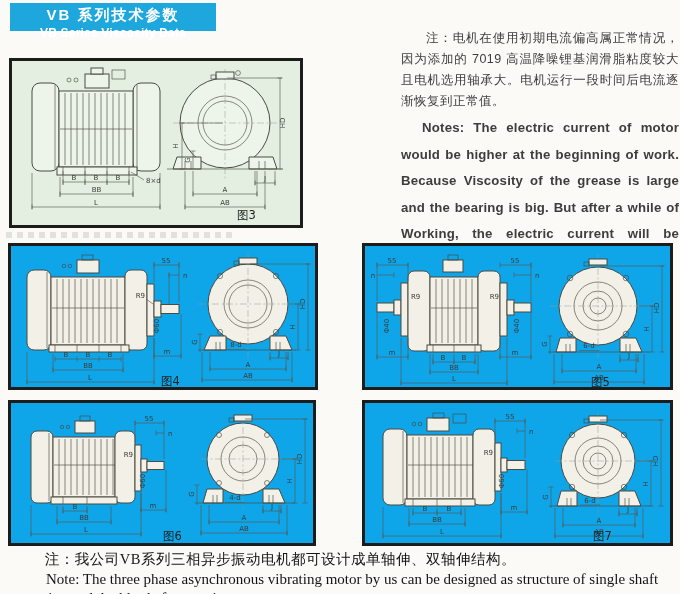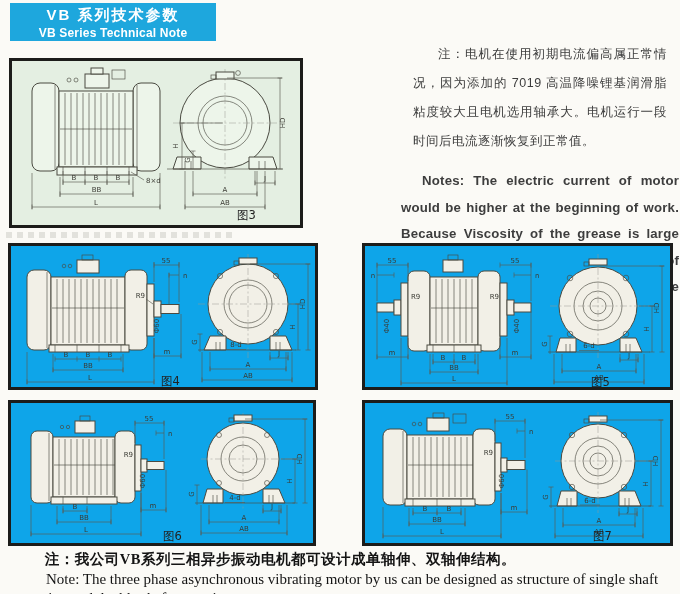--- a/index.html
+++ b/index.html
@@ -1,54 +1,54 @@
 <!DOCTYPE html>
 <html><head>
 <meta charset="utf-8">
 <style>
   html,body{margin:0;padding:0;background:#fff;}
   .page{position:relative;width:680px;height:594px;background:#fbfaf6;overflow:hidden;
         font-family:"Liberation Sans",sans-serif;}
   
-  .banner{position:absolute;left:10px;top:3px;width:206px;height:38px;background:#1ea7dd;
+  .banner{position:absolute;left:10px;top:3px;width:206px;height:28px;background:#1ea7dd;
           color:#fff;text-align:center;}
   .banner .zh{font-size:15px;font-weight:bold;letter-spacing:2px;margin-top:3px;}
   .banner .en{font-size:12px;font-weight:bold;margin-top:1px;letter-spacing:.2px;}
   
   .panel{position:absolute;border:3px solid #1c1c1a;background:#0ea5e9;box-sizing:border-box;}
   .panel.green{background:#e4efe2;}
   svg{display:block;width:100%;height:100%;}
   .ol{stroke:#4a4a41;stroke-width:1;fill:#f2f0e7;}
   .green .ol{fill:#edf5ea;}
   .th{stroke:#4a4a41;stroke-width:.65;fill:none;}
   .dim{stroke:#5b5b52;stroke-width:.65;fill:none;}
   .cl{stroke:#9a9a90;stroke-width:.5;fill:none;stroke-dasharray:7 2.5 2 2.5;}
   .lbl{font:7px "DejaVu Sans",sans-serif;fill:#3b3b34;}
   .cap{font:11.5px "DejaVu Sans",sans-serif;fill:#222;}
   
   .notes-top{position:absolute;left:401px;top:28px;width:278px;color:#3d3d3d;}
-  .notes-top .zh{margin:12px;font-size:12.5px;line-height:29px;text-align:justify;
+  .notes-top .zh{margin:0;font-size:12.5px;line-height:21px;text-align:justify;
                  text-indent:2em;letter-spacing:.5px;}
   .notes-top .en{margin:3px 0 0;font-size:13.2px;line-height:26.5px;font-weight:bold;
                  text-align:justify;text-indent:1.6em;letter-spacing:.2px;}
   .notes-bottom{position:absolute;left:10px;top:550px;width:664px;color:#141414;
                 font-family:"Liberation Serif",serif;}
-  .notes-bottom .zh{margin:0;font-size:14.5px;font-weight:700;text-indent:2.4em;letter-spacing:.5px;}
+  .notes-bottom .zh{margin:0;font-size:14.5px;font-weight:400;text-indent:2.4em;letter-spacing:.5px;}
   .notes-bottom .en{margin:1px 0 0;font-size:15px;line-height:19px;text-indent:2.4em;}
   .artifact{position:absolute;left:6px;top:232px;width:228px;height:6px;opacity:.5;
             background:repeating-linear-gradient(90deg,#c9c9c2 0 6px,transparent 6px 11px);}
 </style>
 </head>
 <body>
 
 <div class="page">
 
   <div class="banner">
     <div class="zh">VB 系列技术参数</div>
-    <div class="en">VB Series Technical Note</div>
+    <div class="en">VB Series Viscosity Data</div>
   </div>
 
   <div class="notes-top">
     <p class="zh">注：电机在使用初期电流偏高属正常情况，因为添加的 7019 高温降噪锂基润滑脂粘度较大且电机选用轴承大。电机运行一段时间后电流逐渐恢复到正常值。</p>
     <p class="en">Notes: The electric current of motor would be higher at the beginning of work. Because Viscosity of the grease is large and the bearing is big. But after a while of Working, the electric current will be Normal.</p>
   </div>
 
   <div class="panel green" style="left:9px;top:58px;width:294px;height:170px;">
     <svg viewBox="0 0 288 164">
       <g>

